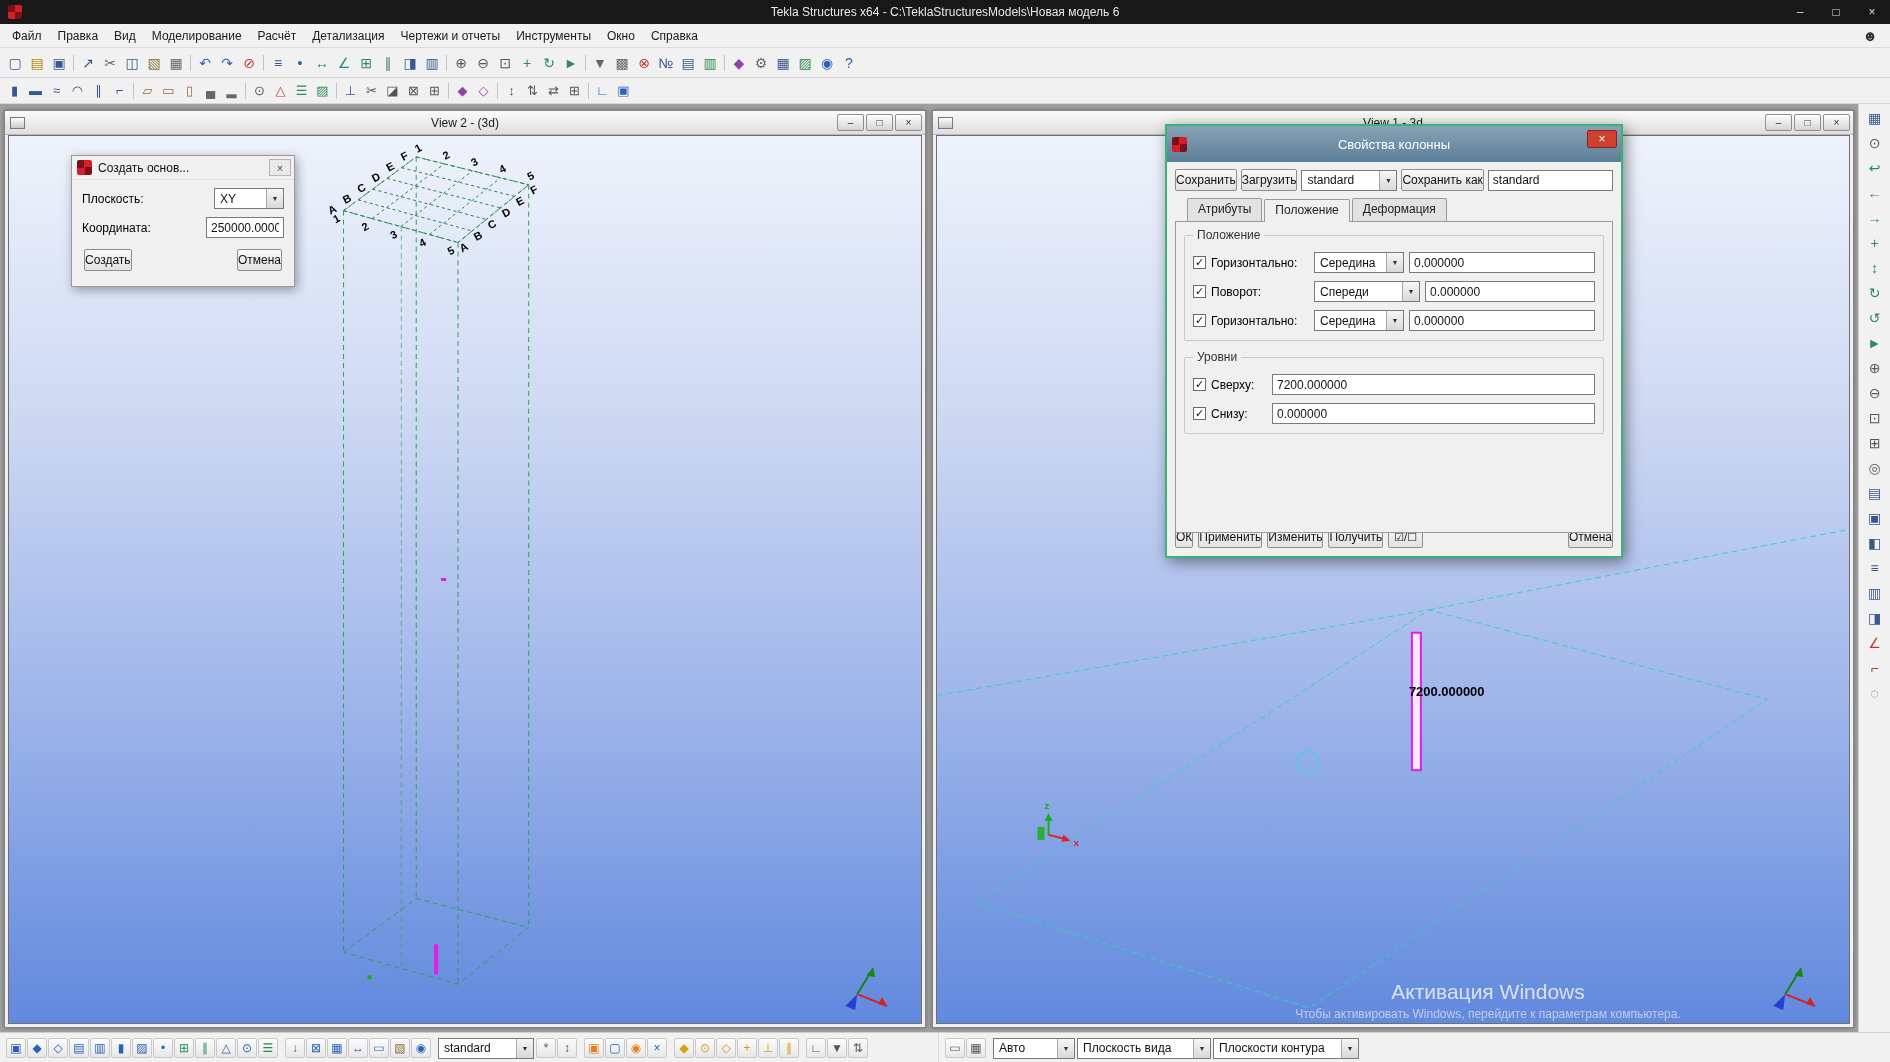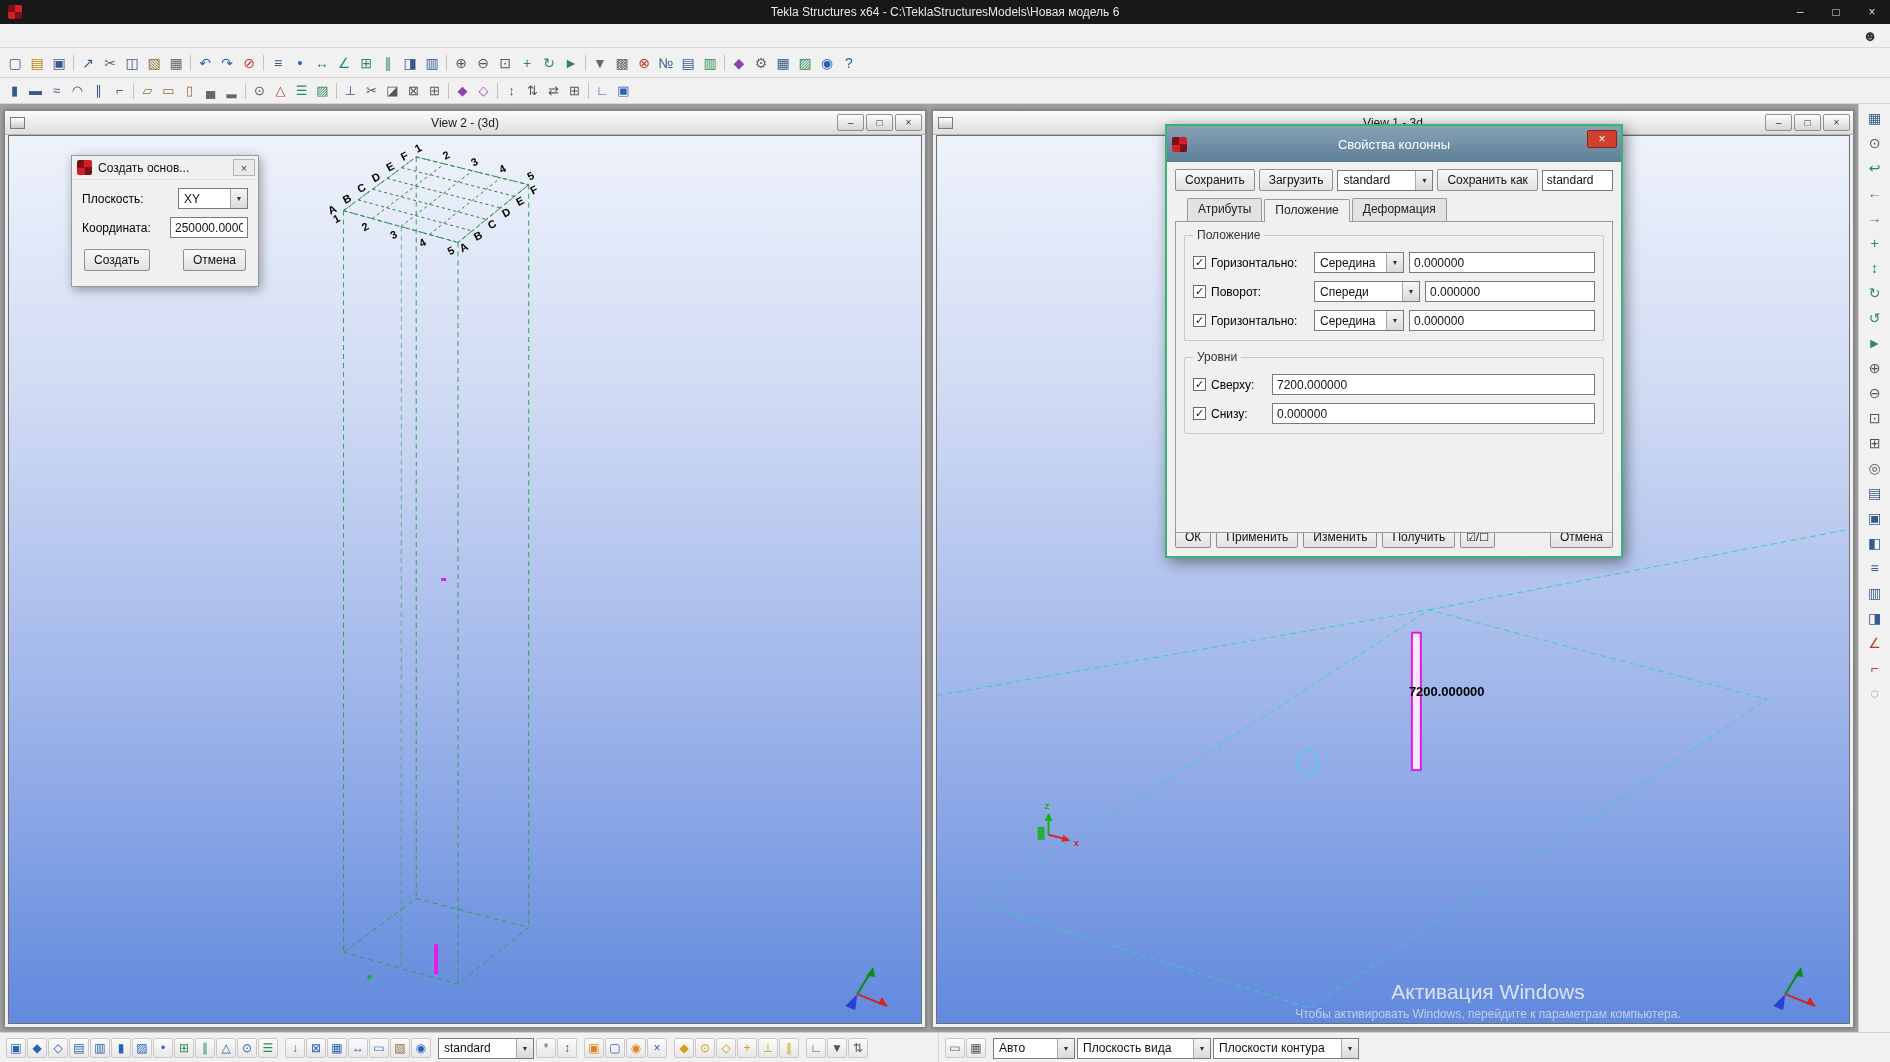--- a/index.html
+++ b/index.html
@@ -52,31 +52,31 @@
   .column-rect { fill:#fce8fc; stroke:#e020e0; stroke-width:2; }
   .dim-label { font:bold 13px "Liberation Sans",sans-serif; fill:#000; }
   .axis-x { font:bold 10px "Liberation Sans",sans-serif; fill:#e02222; }
   .axis-z { font:bold 10px "Liberation Sans",sans-serif; fill:#15b215; }
 
   .watermark { position:absolute; left:230px; right:40px; bottom:2px; text-align:center; color:rgba(244,244,244,.82); pointer-events:none; }
   .watermark .wm1 { font-size:21px; }
   .watermark .wm2 { font-size:12px; color:rgba(238,238,238,.66); margin-top:3px; }
 
   
-  .btn { height:22px; border:1px solid #8f8f8f; border-radius:2px; background:linear-gradient(#f9f9f9,#e1e1e1); font:12px "Liberation Sans",sans-serif; color:#111; padding:0 9px; display:inline-flex; align-items:center; justify-content:center; }
+  .btn { height:22px; border:1px solid #8f8f8f; border-radius:2px; background:linear-gradient(#f9f9f9,#e1e1e1); font:12px "Liberation Sans",sans-serif; color:#111; padding:0 0; display:inline-flex; align-items:center; justify-content:center; }
   .btn.toggle { padding:0 5px; font-size:11px; }
   .field-input { height:21px; border:1px solid #7a7a7a; background:#fff; font:12px "Liberation Sans",sans-serif; color:#111; padding:0 4px; }
   .grow { flex:1; min-width:0; }
   .combo { height:21px; border:1px solid #7a7a7a; background:#fff; display:inline-flex; align-items:center; font-size:12px; color:#111; padding-left:5px; flex:none; }
   .combo-text { flex:1; overflow:hidden; white-space:nowrap; }
   .combo-arrow { width:17px; align-self:stretch; margin-left:4px; display:flex; align-items:center; justify-content:center; background:linear-gradient(#f6f6f6,#d9d9d9); border-left:1px solid #a8a8a8; font-size:7px; color:#333; }
   .chk { width:13px; height:13px; flex:none; border:1px solid #6a6a6a; background:#fff; display:inline-flex; align-items:center; justify-content:center; font-size:11px; line-height:1; color:#111; }
 
   
-  .std-dialog { position:absolute; left:62px; top:19px; width:188px; height:132px; background:#f0f0f0; border:1px solid #9a9a9a; box-shadow:2px 3px 10px rgba(0,0,0,.35); z-index:5; }
+  .std-dialog { position:absolute; left:62px; top:19px; width:224px; height:132px; background:#f0f0f0; border:1px solid #9a9a9a; box-shadow:2px 3px 10px rgba(0,0,0,.35); z-index:5; }
   .std-titlebar { position:relative; height:24px; display:flex; align-items:center; border-bottom:1px solid #e2e2e2; }
   .std-title { margin-left:6px; color:#111; }
   .std-close { position:absolute; right:3px; top:3px; width:22px; height:17px; border:1px solid #b5b5b5; background:#e9e9e9; color:#444; font-size:11px; display:flex; align-items:center; justify-content:center; }
   .fm-row { display:flex; align-items:center; margin:8px 10px 0; }
   .fm-row label { flex:1; }
   .fm-buttons { display:flex; justify-content:space-between; margin:11px 12px 0; }
 
   
   .tekla-dialog { position:absolute; left:1165px; top:20px; width:458px; height:434px; background:#f0f0f0; border:2px solid #38b476; box-shadow:3px 4px 14px rgba(0,0,0,.45); z-index:10; }
   .tk-titlebar { position:relative; height:36px; background:linear-gradient(#87a2b6,#5d7f99); display:flex; align-items:center; }
@@ -116,20 +116,32 @@
     <span class="tekla-logo"></span>
     <span class="title">Tekla Structures x64 - C:\TeklaStructuresModels\Новая модель 6</span>
     <span class="win-btns">
       <span class="win-btn">–</span>
       <span class="win-btn">□</span>
       <span class="win-btn">×</span>
     </span>
   </div>
 
   <div class="menubar">
+    <span id="menu-items" style="display:flex">
+        <span class="menu-item">Файл</span>
+        <span class="menu-item">Правка</span>
+        <span class="menu-item">Вид</span>
+        <span class="menu-item">Моделирование</span>
+        <span class="menu-item">Расчёт</span>
+        <span class="menu-item">Детализация</span>
+        <span class="menu-item">Чертежи и отчеты</span>
+        <span class="menu-item">Инструменты</span>
+        <span class="menu-item">Окно</span>
+        <span class="menu-item">Справка</span>
+      </span>
     <span class="person">☻</span>
   </div>
 
   <div class="toolbar" id="toolbar1">
       <span class="tb-icon" style="color: rgb(56, 89, 143);">▢</span>
       <span class="tb-icon" style="color: rgb(184, 134, 11);">▤</span>
       <span class="tb-icon" style="color: rgb(56, 89, 143);">▣</span>
       <span class="tb-sep"></span>
       <span class="tb-icon" style="color: rgb(56, 89, 143);">↗</span>
       <span class="tb-icon" style="color: rgb(102, 102, 102);">✂</span>

